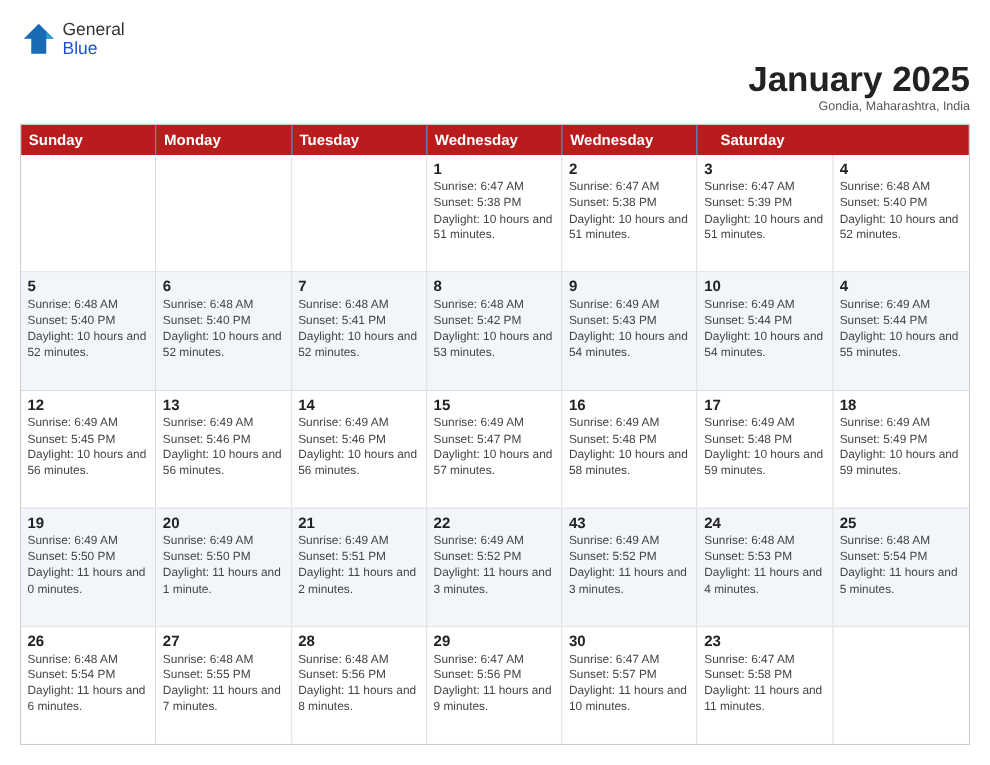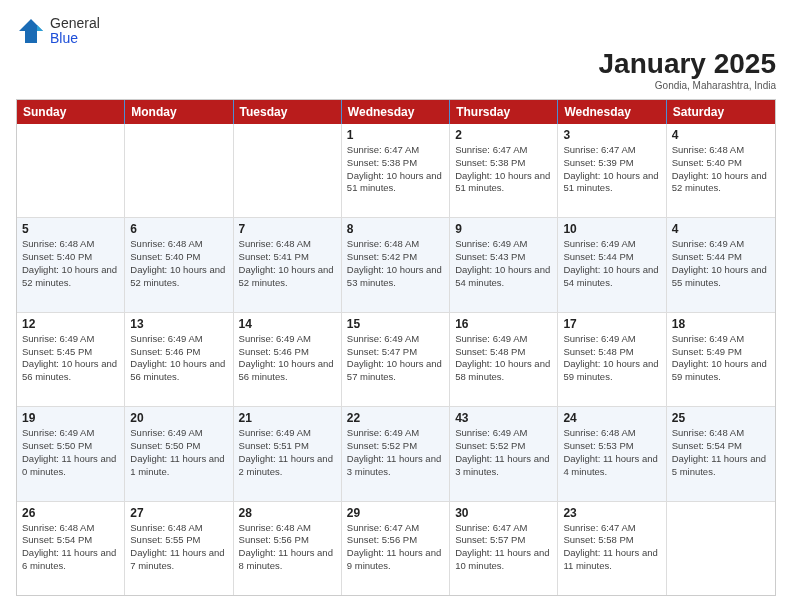--- a/index.html
+++ b/index.html
@@ -63,21 +63,21 @@
       grid-template-columns: repeat(7, 1fr);
       background: #b91c1c;
     }
     .cal-header-cell {
       color: #fff;
       font-size: 12px;
       font-weight: bold;
       padding: 5px 6px;
       border-right: 1px solid #4a8fd5;
     }
-    .cal-header-cell:last-child { border-right: none; }
+    .cal-header-cell:last-child { border-right: none; margin-left: 12px; }
     .cal-body {
       flex: 1;
       display: flex;
       flex-direction: column;
     }
     .cal-row {
       display: grid;
       grid-template-columns: repeat(7, 1fr);
       flex: 1;
       border-top: 1px solid #ddd;
@@ -125,21 +125,20 @@
       <div class="cal-subtitle">Gondia, Maharashtra, India</div>
     </div>
   </div>
 
   <div class="calendar">
     <div class="cal-header-row">
       <div class="cal-header-cell">Sunday</div>
       <div class="cal-header-cell">Monday</div>
       <div class="cal-header-cell">Tuesday</div>
       <div class="cal-header-cell">Wednesday</div>
-      <div class="cal-header-cell">Thursday</div>
       <div class="cal-header-cell">Wednesday</div>
       <div class="cal-header-cell">Saturday</div>
     </div>
     <div class="cal-body" id="cal-body">
     <div class="cal-row">
           <div class="cal-cell empty"></div>
           <div class="cal-cell empty"></div>
           <div class="cal-cell empty"></div>
           <div class="cal-cell">
             <div class="day-number">1</div>

